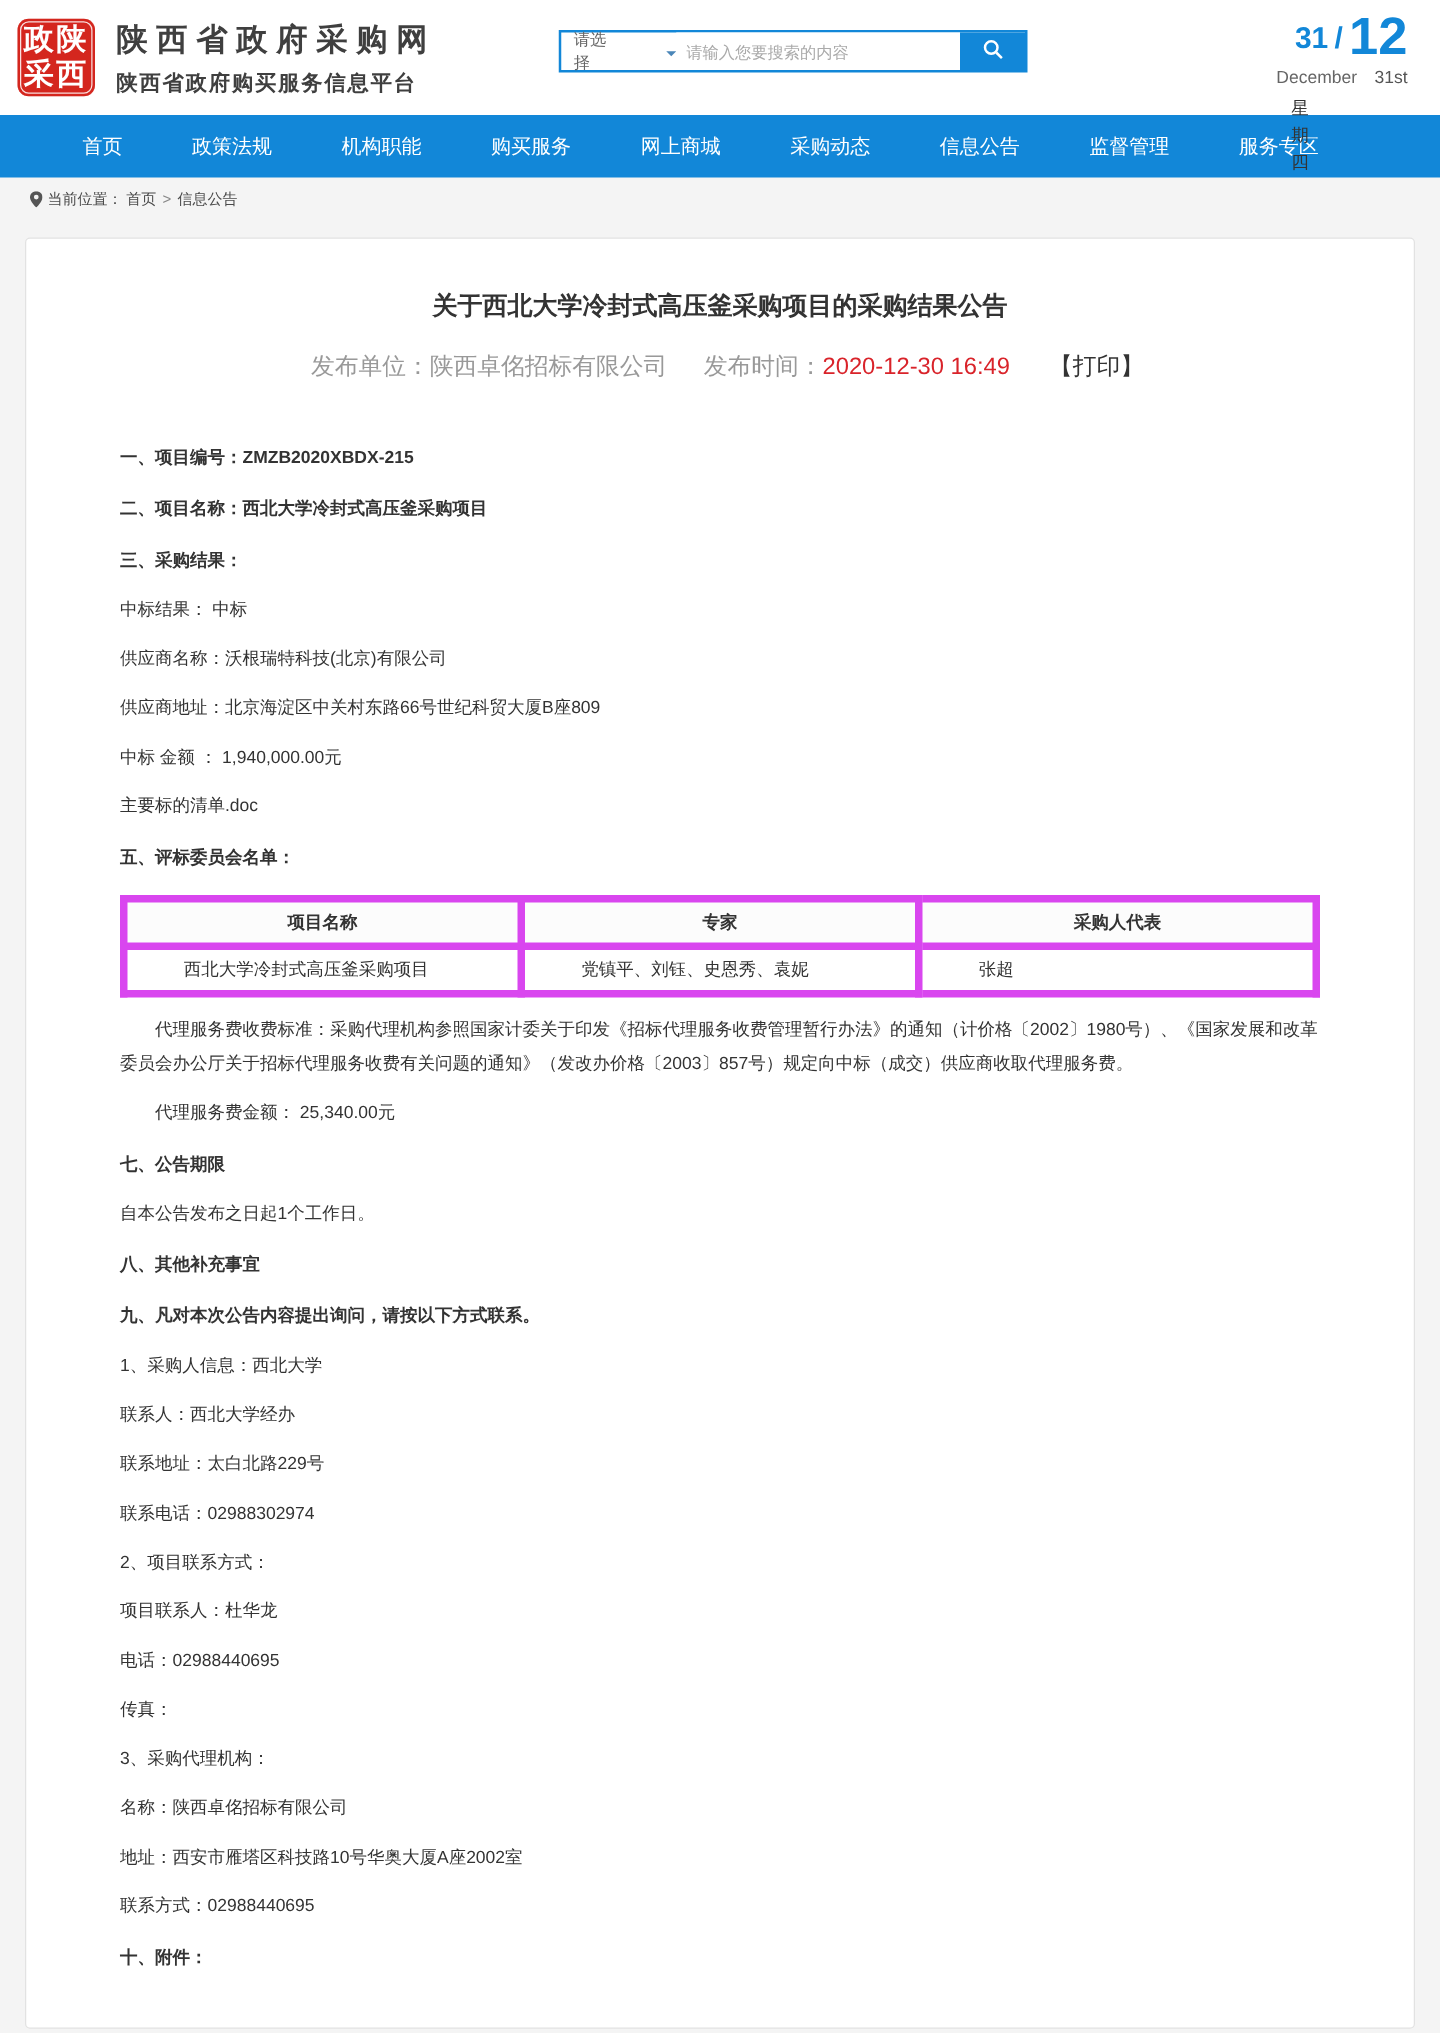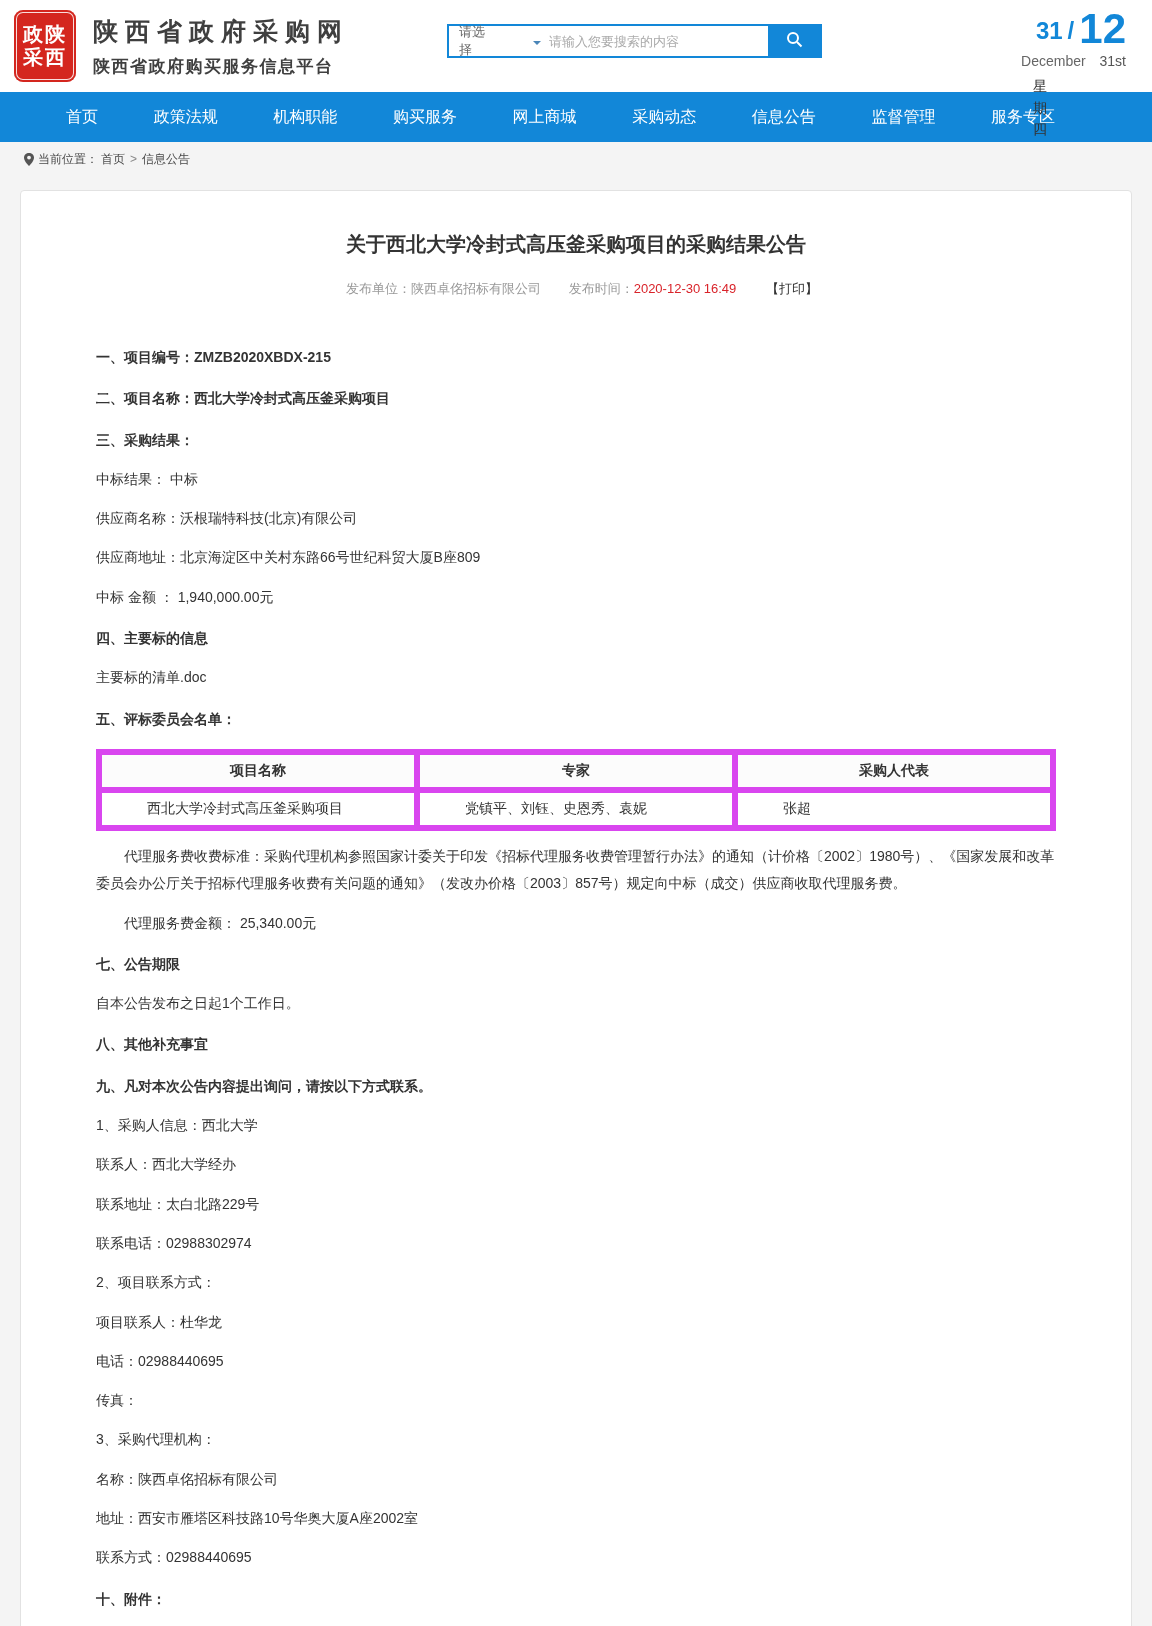--- a/index.html
+++ b/index.html
@@ -6,22 +6,22 @@
   html,body { margin:0; padding:0; }
   body {
     width:1152px;
     background:#f4f4f4;
     font-family:"Liberation Sans","DejaVu Sans",sans-serif;
     color:#333;
   }
   
   .header { height:92px; background:#fff; position:relative; display:flex; align-items:center; }
   .logo-seal {
-    width:62px; height:72px; margin-left:14px; border-radius:9px;
-    background:#d4261e; color:#fff; font-weight:bold; font-size:20px; line-height:1.15;
+    width:62px; height:62px; margin-left:14px; border-radius:9px;
+    background:#d4261e; color:#fff; font-weight:bold; font-size:24px; line-height:1.15;
     display:flex; flex-direction:column; align-items:center; justify-content:center;
     letter-spacing:2px; box-shadow:inset 0 0 0 2px #d4261e, inset 0 0 0 3px rgba(255,255,255,.85);
   }
   .site-titles { margin-left:17px; }
   .site-title { font-size:25px; font-weight:bold; color:#3f3f3f; letter-spacing:7px; }
   .site-subtitle { font-size:17px; font-weight:bold; color:#3f3f3f; letter-spacing:1.5px; margin-top:7px; }
   .search-bar {
     position:absolute; left:447px; top:24px; width:375px; height:34px;
     border:2px solid #1287d8; background:#fff; display:flex; align-items:stretch;
   }
@@ -43,21 +43,21 @@
   .nav-item { color:#fff; font-size:16px; text-decoration:none; cursor:pointer; white-space:nowrap; }
   
   .breadcrumb { height:34px; display:flex; align-items:center; padding-left:24px; font-size:12px; color:#4a4a4a; }
   .breadcrumb .bc-link { cursor:pointer; margin:0 3px; }
   .breadcrumb .bc-sep { margin:0 2px; color:#888; }
   .pin { margin-right:4px; display:inline-flex; }
   
   .content-wrap { padding:14px 20px 24px; }
   .card { background:#fff; border:1px solid #e2e2e2; border-radius:4px; padding:40px 55px 30px; }
   .article-title { text-align:center; font-size:20px; font-weight:bold; color:#333; }
-  .article-meta { text-align:center; margin-top:22px; font-size:13px; color:#999; }
+  .article-meta { text-align:center; margin-top:22px; font-size:19px; color:#999; }
   .article-meta .m-item { margin:0 12px; }
   .meta-time { color:#d9232a; }
   .print-btn { color:#333; cursor:pointer; margin-left:14px; }
   .article-body { margin-top:46px; padding:0 20px; font-size:14px; }
   .para { margin:0 0 12px; line-height:1.95; color:#333; white-space:pre-wrap; }
   .para.h { font-weight:bold; margin-top:14px; }
   .para.indent { text-indent:2em; }
   .committee-table { width:100%; border-collapse:collapse; margin:16px 0 12px; table-layout:fixed; }
   .committee-table th, .committee-table td { border:6px solid #d946ef; font-size:14px; padding:7px 10px; color:#333; }
   .committee-table th { text-align:center; font-weight:bold; background:#fcfcfc; }
@@ -148,21 +148,20 @@
 
     <div class="article-body">
       <div>
           <p class="para h">一、项目编号：ZMZB2020XBDX-215</p>
           <p class="para h">二、项目名称：西北大学冷封式高压釜采购项目</p>
           <p class="para h">三、采购结果：</p>
           <p class="para p">中标结果： 中标</p>
           <p class="para p">供应商名称：沃根瑞特科技(北京)有限公司</p>
           <p class="para p">供应商地址：北京海淀区中关村东路66号世纪科贸大厦B座809</p>
           <p class="para p">中标 金额 ： 1,940,000.00元</p>
-          <p class="para h">四、主要标的信息</p>
           <p class="para p">主要标的清单.doc</p>
           <p class="para h">五、评标委员会名单：</p>
         </div>
 
       <table class="committee-table">
         <thead>
             <tr>
               <th>项目名称</th>
               <th>专家</th>
               <th>采购人代表</th>

